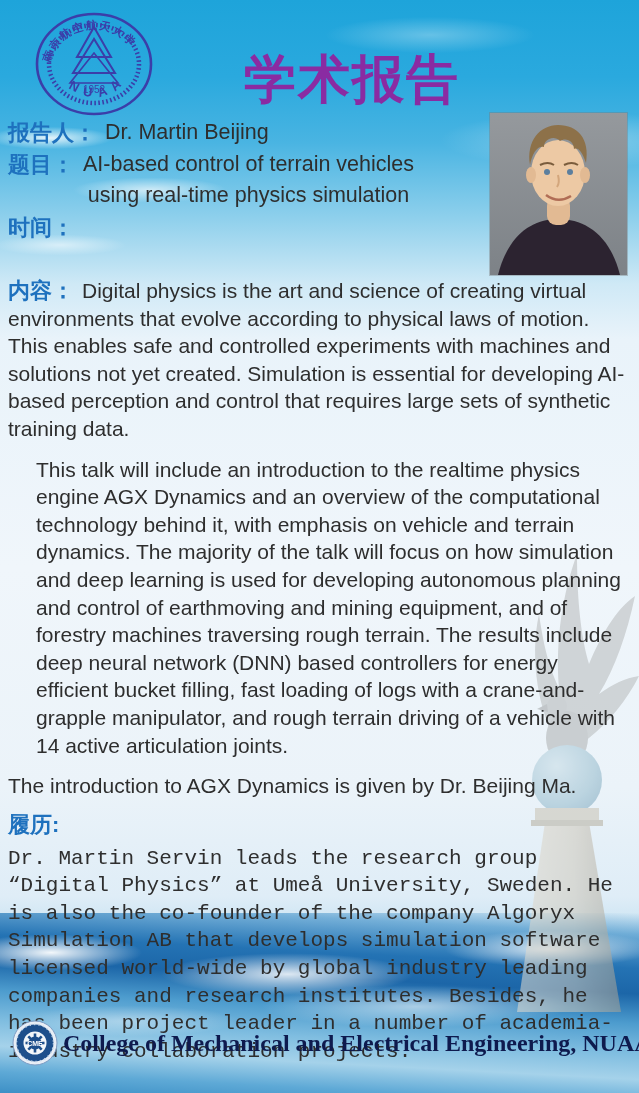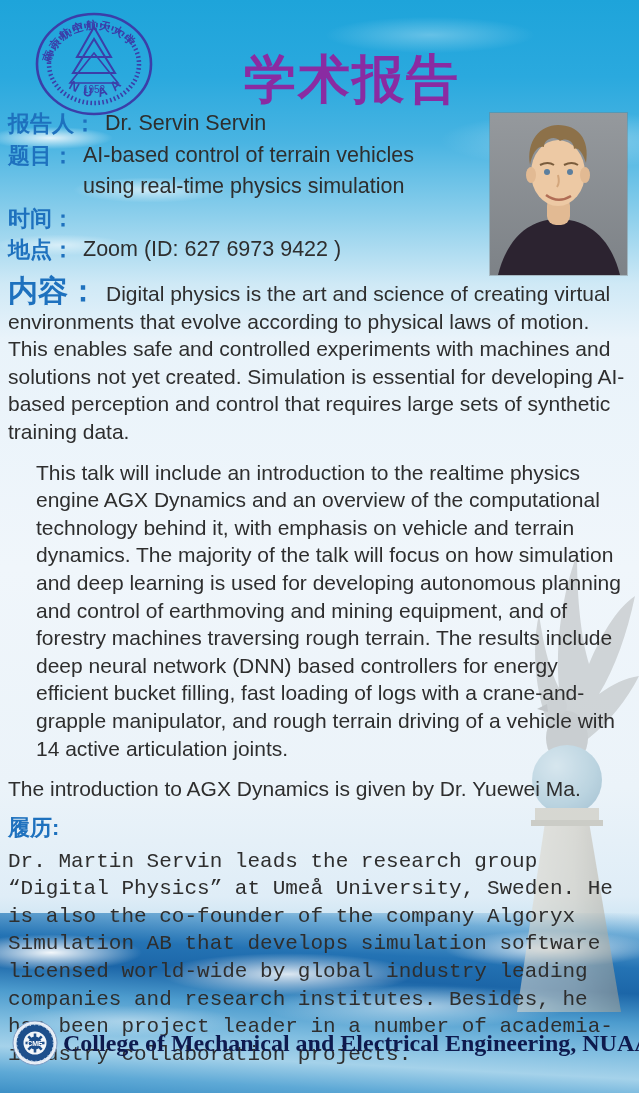--- a/index.html
+++ b/index.html
@@ -48,32 +48,32 @@
     color:#8a2ba2; line-height:62px;
   }
 
   
   .photo {
     position:absolute; left:490px; top:113px; width:137px; height:162px;
     z-index:2; box-shadow:0 0 0 1px rgba(120,120,120,.4);
   }
 
   
-  .info { position:absolute; left:8px; top:108px; width:478px; z-index:3; }
+  .info { position:absolute; left:8px; top:117px; width:478px; z-index:3;text-align:center; }
   .info-row { display:flex; align-items:flex-start; line-height:31.5px; }
   .info-label {
     flex:none; color:#1e71be; font-weight:bold; font-size:22px;
     margin-right:9px; white-space:nowrap;
   }
   .info-value { color:#2e2e2e; font-size:21.5px; white-space:pre-line; }
 
   
   .content { position:absolute; left:8px; top:277px; width:624px; z-index:3; }
   .content p { font-size:21px; line-height:27.6px; color:#2e2e2e; }
-  .inline-label { color:#1e71be; font-weight:bold; font-size:30px; margin-right:8px; }
+  .inline-label { color:#1e71be; font-weight:bold; font-size:22px; margin-right:8px; }
   .para-2 { margin-top:13px;margin-left:28px; }
   .para-3 { margin-top:13px; }
   .bio-heading {
     margin-top:7px; font-size:22px; font-weight:bold; color:#1e71be; line-height:36px;
   }
   .bio-text { margin-top:2px;font-family:Liberation Mono, monospace; }
 
   
   .footer { position:absolute; left:0; top:1020px; width:639px; z-index:4;
     display:flex; align-items:center; }
@@ -172,40 +172,36 @@
     <circle cx="57" cy="59" r="3" fill="#5c7f9e"></circle>
     <circle cx="80" cy="59" r="3" fill="#5c7f9e"></circle>
 
     <path d="M68,62 q2,8 -1,12" stroke="#d3a67c" stroke-width="2" fill="none"></path>
     <path d="M56,82 q12,9 25,1" stroke="#b06d55" stroke-width="2.5" fill="none"></path>
   </svg>
 
   <div class="info">
     <div class="info-row">
       <span class="info-label">报告人：</span>
-      <span class="info-value">Dr. Servin Servin</span>
+      <span class="info-value">Dr. Martin Beijing</span>
     </div>
     <div class="info-row">
       <span class="info-label">题目：</span>
       <span class="info-value">AI-based control of terrain vehicles
 using real-time physics simulation</span>
     </div>
     <div class="info-row">
       <span class="info-label">时间：</span>
     </div>
-    <div class="info-row">
-      <span class="info-label">地点：</span>
-      <span class="info-value">Zoom (ID: 627 6973 9422 )</span>
-    </div>
   </div>
 
   <div class="content">
     <p class="para-1"><span class="inline-label">内容：</span><span>Digital physics is the art and science of creating virtual environments that evolve according to physical laws of motion. This enables safe and controlled experiments with machines and solutions not yet created. Simulation is essential for developing AI-based perception and control that requires large sets of synthetic training data.</span></p>
     <p class="para-2">This talk will include an introduction to the realtime physics engine AGX Dynamics and an overview of the computational technology behind it, with emphasis on vehicle and terrain dynamics. The majority of the talk will focus on how simulation and deep learning is used for developing autonomous planning and control of earthmoving and mining equipment, and of forestry machines traversing rough terrain. The results include deep neural network (DNN) based controllers for energy efficient bucket filling, fast loading of logs with a crane-and-grapple manipulator, and rough terrain driving of a vehicle with 14 active articulation joints.</p>
-    <p class="para-3">The introduction to AGX Dynamics is given by Dr. Yuewei Ma.</p>
+    <p class="para-3">The introduction to AGX Dynamics is given by Dr. Beijing Ma.</p>
     <div class="bio-heading">履历:</div>
     <p class="bio-text">Dr. Martin Servin leads the research group “Digital Physics” at Umeå University, Sweden. He is also the co-founder of the company Algoryx Simulation AB that develops simulation software licensed world-wide by global industry leading companies and research institutes. Besides, he has been project leader in a number of academia-industry collaboration projects.</p>
   </div>
 
   <div class="footer">
     <svg class="college-logo" width="46" height="46" viewBox="0 0 46 46">
       <circle cx="23" cy="23" r="22" fill="#e8eef6" stroke="#7d9cc4" stroke-width="1"></circle>
       <circle cx="23" cy="23" r="18.5" fill="#1d4f8c"></circle>
       <circle cx="23" cy="23" r="11.5" fill="#f2f6fa"></circle>
       <circle cx="23" cy="23" r="18.5" fill="none" stroke="#bcd0e6" stroke-width="1.5" stroke-dasharray="1.5,3"></circle>

